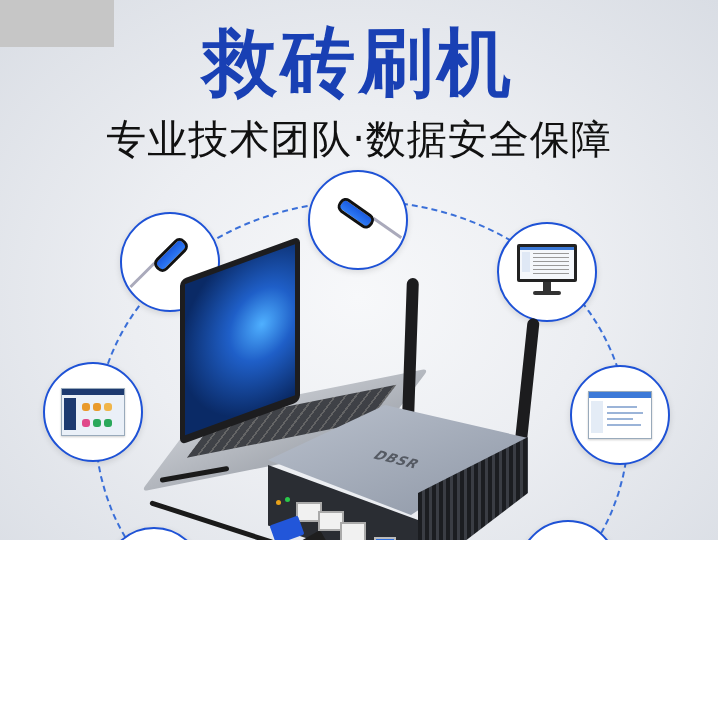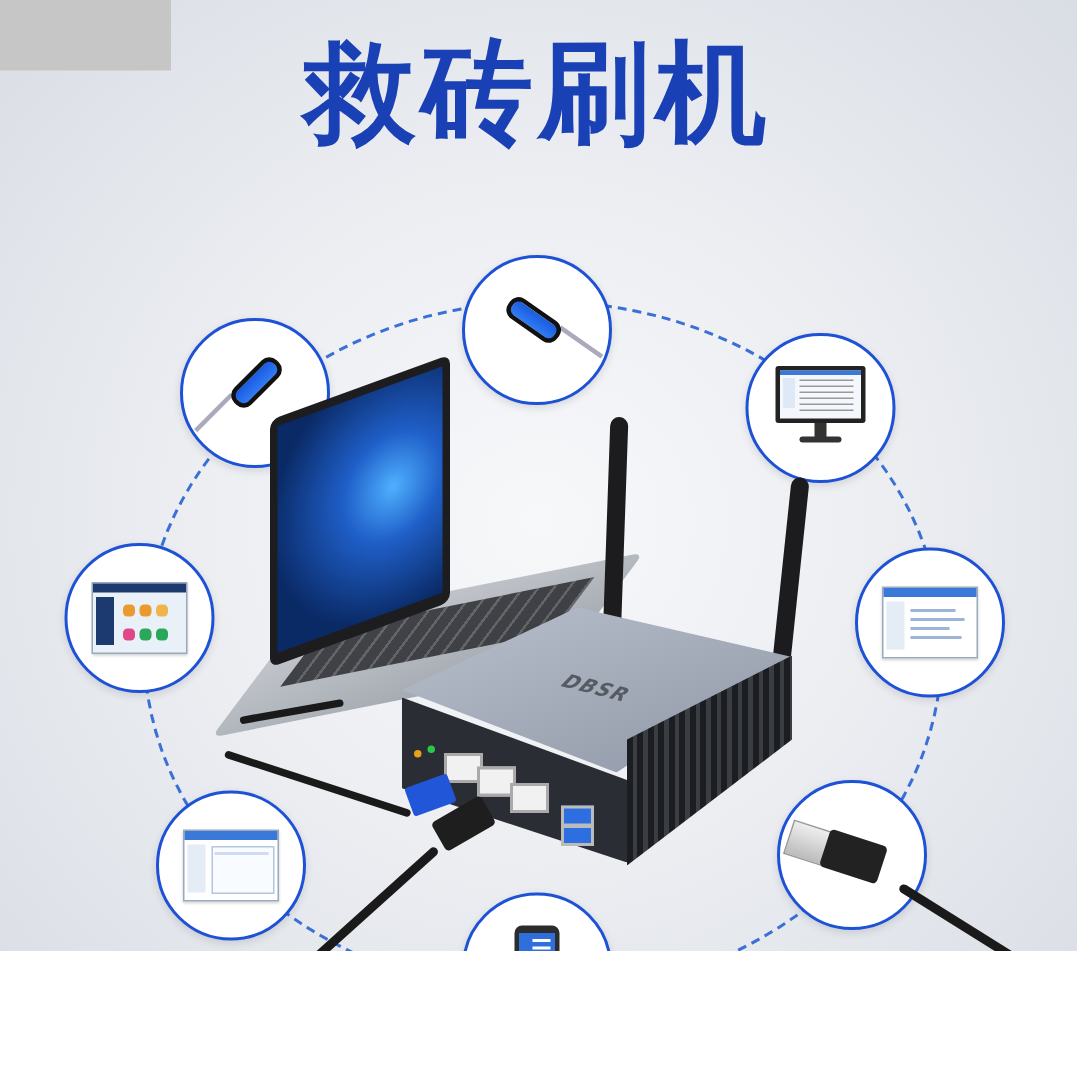--- a/index.html
+++ b/index.html
@@ -1,17 +1,17 @@
 <!DOCTYPE html>
 <html><head>
 <meta charset="utf-8">
 <style>
   html,body{margin:0;padding:0;}
   body{width:718px;height:721px;overflow:hidden;font-family:"DejaVu Sans","Liberation Sans",sans-serif;}
-  .canvas{position:relative;width:718px;height:634px;overflow:hidden;
+  .canvas{position:relative;width:718px;height:540px;overflow:hidden;
     background:radial-gradient(ellipse at 50% 55%, #f7f8fa 0%, #eceef2 45%, #d9dde4 100%);}
   .gray-patch{position:absolute;left:0;top:0;width:114px;height:47px;background:#c6c6c6;}
   .title{position:absolute;left:0;right:0;top:22px;text-align:center;font-size:74px;font-weight:bold;color:#1940b4;letter-spacing:4px;line-height:80px;}
   .subtitle{position:absolute;left:0;right:0;top:115px;text-align:center;font-size:40px;color:#111;line-height:48px;letter-spacing:1px;}
   .orbit{position:absolute;left:95px;top:200px;width:530px;height:460px;border:2px dashed #3a6fd8;border-radius:50%;}
   .bubble{position:absolute;width:96px;height:96px;border-radius:50%;background:#fff;border:2px solid #1e52d6;box-shadow:0 2px 6px rgba(0,0,0,.12);display:flex;align-items:center;justify-content:center;overflow:hidden;}
   
   .screwdriver{position:relative;width:70px;height:70px;}
   .sd-handle{position:absolute;left:28px;top:8px;width:16px;height:40px;background:linear-gradient(90deg,#1a5be0,#2f7bf5);border-radius:7px;transform:rotate(45deg);transform-origin:center;border:3px solid #111;box-sizing:border-box;}
   .sd-shaft{position:absolute;left:18px;top:36px;width:3px;height:34px;background:#aab;transform:rotate(45deg);transform-origin:top;}
@@ -57,20 +57,21 @@
   .blue-plug{position:absolute;left:272px;top:520px;width:30px;height:20px;background:#2256d9;transform:rotate(-20deg);border-radius:2px;}
   .black-plug{position:absolute;left:290px;top:538px;width:38px;height:22px;background:#1e1e1e;transform:rotate(-30deg);border-radius:3px;}
 </style>
 </head>
 <body>
 
 <div class="canvas">
   <div class="gray-patch"></div>
 
   <div class="title">救砖刷机</div>
+  <div class="subtitle">专业技术团队·数据安全保障</div>
 
   <div class="orbit"></div>
 
   <div class="bubble" style="left:120px;top:212px;">
     <div class="screwdriver">
       <div class="sd-shaft"></div>
         <div class="sd-handle"></div>
     </div>
   </div>
 

